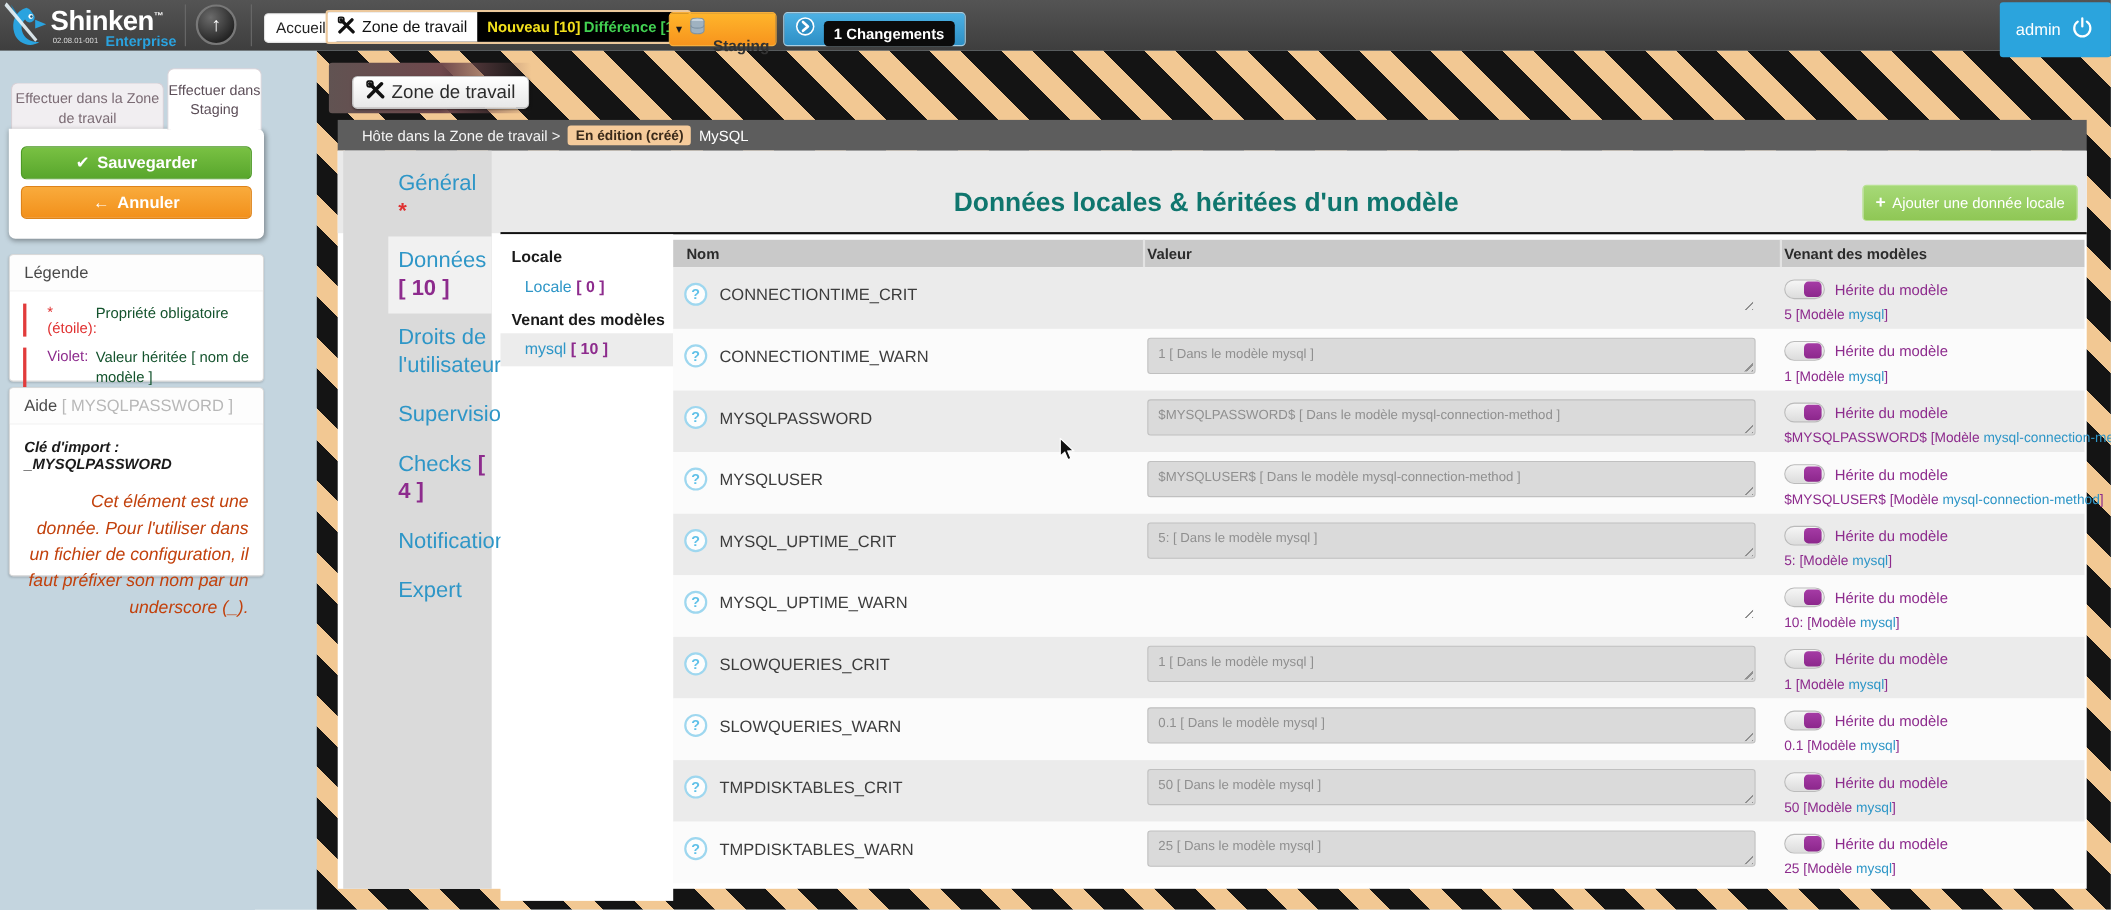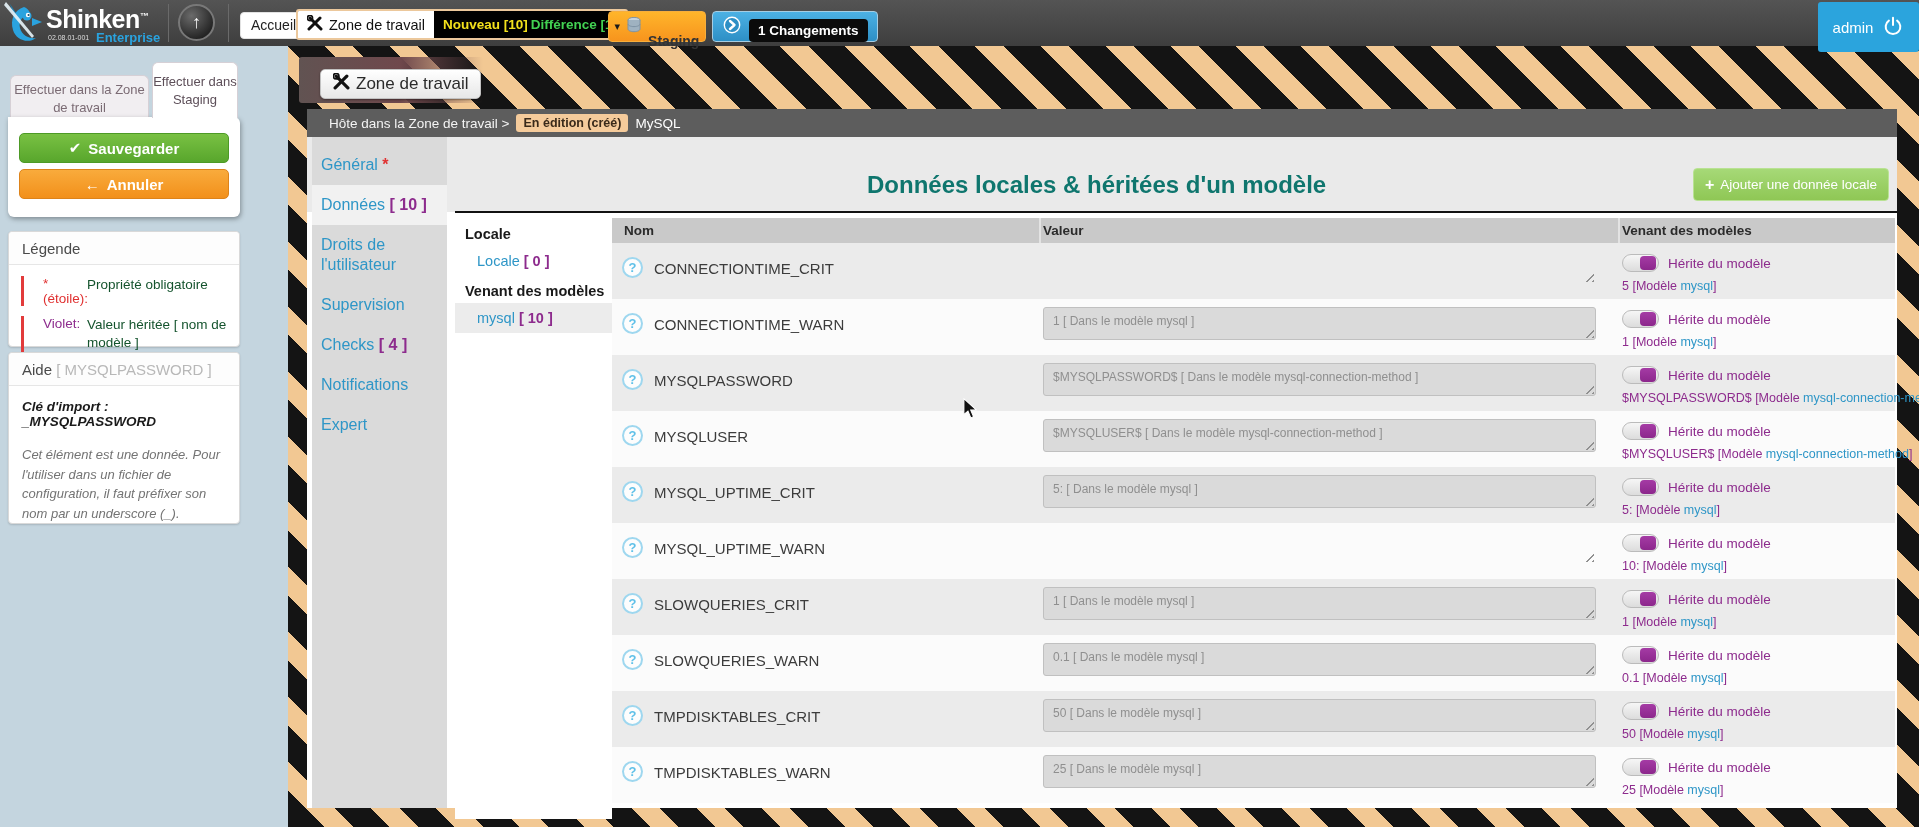--- a/index.html
+++ b/index.html
@@ -62,21 +62,21 @@
   .help-panel { top:306px; height:172px; }
   .side-panel .hdr { height:33px; line-height:33px; padding-left:13px; font-size:15px; color:#4a4a4a;
     border-bottom:1px solid #e6e6e6; background:#fdfdfd; border-radius:4px 4px 0 0; }
   .hdr-ctx { color:#b8b8b8; }
   .legend-body { padding:11px 12px 0 12px; }
   .legend-row { display:flex; margin-bottom:10px; }
   .legend-term { border-left:3px solid #e23b3b; padding-left:19px; width:66px; flex:none; font-size:13.5px; }
   .legend-desc { font-size:13.5px; color:#14532d; line-height:1.35; }
   .help-body { padding:13px 13px 0 13px; }
   .import-key { font-size:13.5px; font-weight:bold; font-style:italic; color:#1a1a1a; margin-bottom:16px; }
-  .help-text { font-size:13px; font-style:italic; color:#737373; line-height:1.5; }
+  .help-text { font-size:16px; font-style:italic; color:#c2410c; line-height:1.5;text-align:right; }
 
   
   .main-region { position:absolute; left:288px; top:46px; width:1631px; height:781px;
     background:repeating-linear-gradient(45deg,#141414 0 26px,#f2c893 26px 46px); }
   .maroon-block { position:absolute; left:11px; top:11px; width:184px; height:46px;
     background:linear-gradient(90deg,#615352,#6f484c 55%,rgba(111,72,76,0)); border-radius:3px; }
   .page-title-btn { position:absolute; left:32px; top:23px; height:30px; padding:0 12px;
     background:linear-gradient(#ffffff,#e7e7e7); border:1px solid #c2c2c2; border-radius:5px;
     display:flex; align-items:center; gap:6px; font-size:17px; color:#2b2b2b; cursor:pointer;
     box-shadow:0 1px 2px rgba(0,0,0,0.4); }
@@ -84,21 +84,21 @@
     display:flex; align-items:center; padding-left:22px; gap:7px; }
   .bc-prefix { color:#f4f4f4; font-size:13.5px; }
   .bc-badge { background:#f5cb9b; color:#3a2a1a; font-size:12.5px; font-weight:bold;
     padding:2px 7px; border-radius:3px; }
   .bc-item { color:#fff; font-size:13.5px; }
 
   
   .content { position:absolute; left:19px; top:91px; width:1590px; height:671px; background:#fff; }
   .band { position:absolute; left:0; top:0; width:1590px; height:75px; background:#eaeaea; }
   .navcol { position:absolute; left:5px; top:0; width:135px; height:671px; background:#dadada; padding-top:8px; }
-  .nav-item { padding:10px 4px 10px 9px; font-size:16px; color:#2e96c7; line-height:1.25; cursor:pointer; }
+  .nav-item { padding:10px 4px 10px 9px; font-size:20px; color:#2e96c7; line-height:1.25; cursor:pointer;margin-left:41px; }
   .nav-item.active { background:#f1f1f1; }
   .nav-item .count { color:#8d2b8d; font-weight:bold; }
   .nav-item .star { color:#e03131; font-weight:bold; }
   .blackline { position:absolute; left:148px; top:74px; width:1442px; height:2px; background:#111; }
   .subnav { position:absolute; left:148px; top:76px; width:157px; height:606px; background:#fff; padding-top:6px; }
   .subnav-group { padding:7px 0 4px 10px; font-size:14.5px; font-weight:bold; color:#1a1a1a; }
   .subnav-item { padding:7px 0 7px 22px; font-size:14.5px; color:#2e96c7; cursor:pointer; }
   .subnav-item.active { background:#ececec; }
   .subnav-item .count { color:#8d2b8d; font-weight:bold; }
   .tbl-title { position:absolute; left:560px; top:34px; width:425px; text-align:right;

